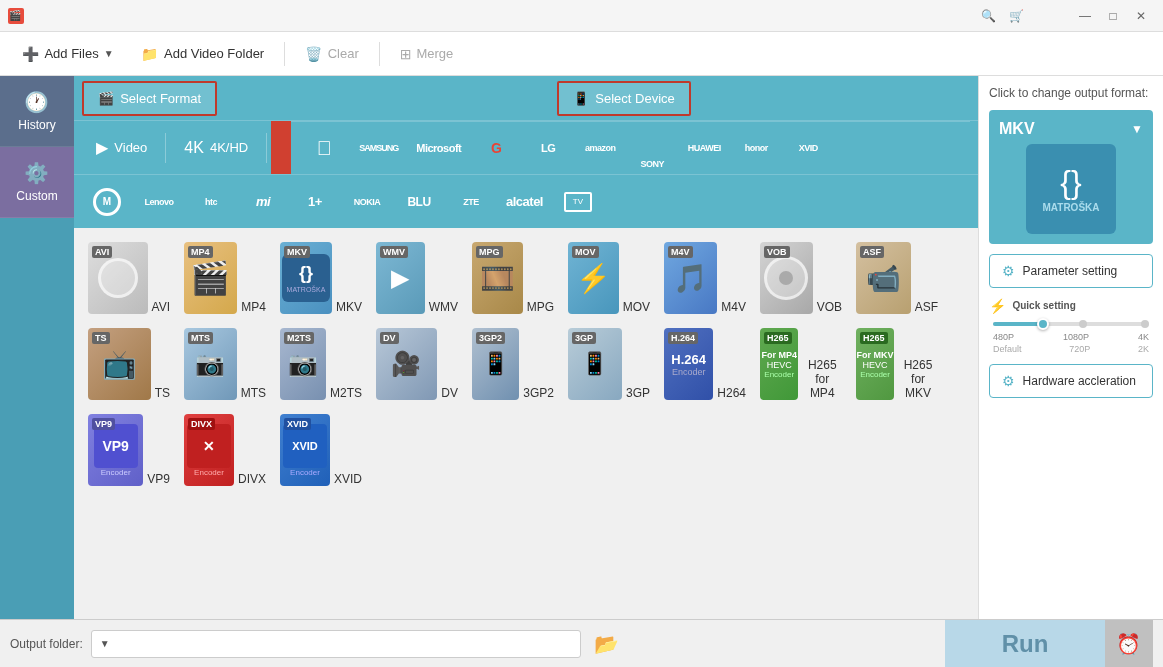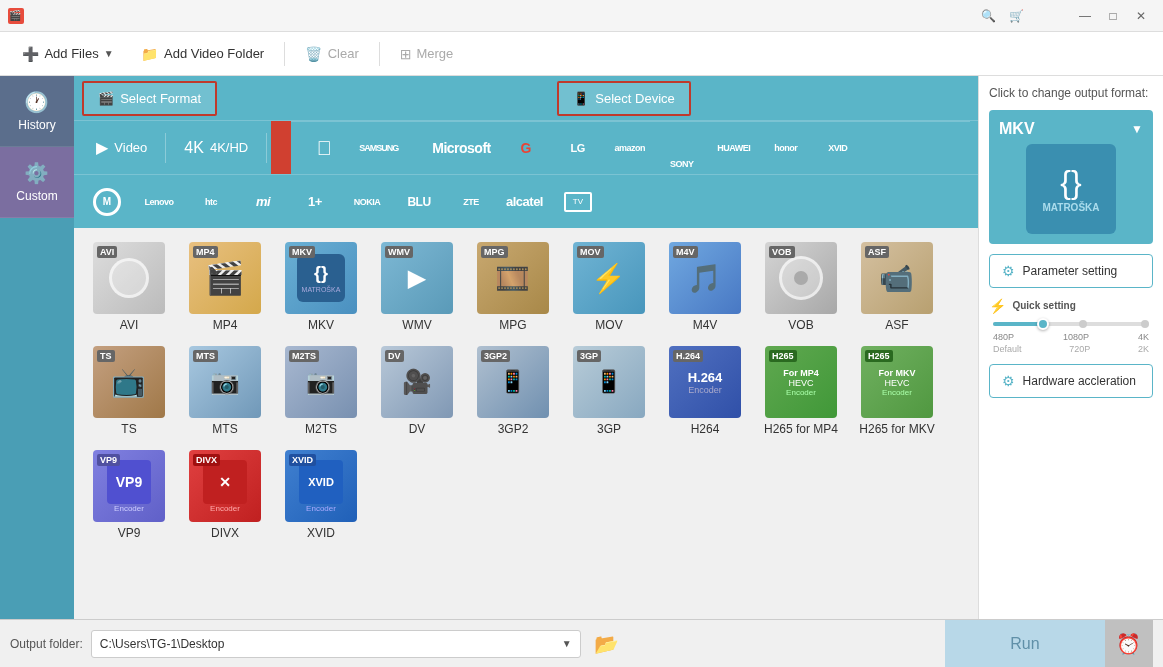--- a/index.html
+++ b/index.html
@@ -171,22 +171,22 @@
       overflow-y: auto;
       padding: 10px;
       display: flex;
       flex-wrap: wrap;
       gap: 8px;
       align-content: flex-start;
       background: #f0f0f0;
     }
     .format-item {
       display: flex;
-      flex-direction: column;
-      align-items: center;
+      flex-direction: row;
+      align-items: flex-end;
       gap: 4px;
       cursor: pointer;
       padding: 4px;
       border-radius: 4px;
       width: 90px;
     }
     .format-thumb {
       width: 72px;
       height: 72px;
       border-radius: 4px;
@@ -377,21 +377,21 @@
       <div style="width: 20px; height: 54px; display:flex; align-items:center; background: #d04030;"></div>
 
       <div class="brand-bar" style="height:54px; background: #5ab5c8; flex:1; gap:2px;">
         <div class="brand-item">
             <span class="brand-apple"></span>
           </div>
         <div class="brand-item">
             <span class="brand-text" style="font-size:9px; letter-spacing:-1px;">SAMSUNG</span>
           </div>
         <div class="brand-item">
-            <span class="brand-text" style="font-size:14px;margin-left:16px;">Microsoft</span>
+            <span class="brand-text" style="font-size:11px;">Microsoft</span>
           </div>
         <div class="brand-item">
             <span class="brand-text" style="color:#ea4335; font-size:14px; font-weight:bold;">G</span>
           </div>
         <div class="brand-item">
             <span class="brand-text">LG</span>
           </div>
         <div class="brand-item">
             <span class="brand-text" style="font-size:9px;">amazon</span>
           </div>
@@ -712,26 +712,25 @@
     <button class="rp-btn">
       <span class="rp-btn-icon">⚙</span>
       <span>Hardware accleration</span>
     </button>
   </div>
 </div>
 
 <div style="position:absolute;bottom:0;left:0;right:0;height:48px;background:#f0f0f0;border-top:1px solid #ccc;display:flex;align-items:center;padding:0 10px;gap:8px;">
   <span style="font-size:12px;color:#555;white-space:nowrap;">Output folder:</span>
   <div style="flex:0 0 490px;height:28px;border:1px solid #ccc;border-radius:3px;background:white;display:flex;align-items:center;padding:0 8px;">
-    <span style="font-size:12px;color:#333;flex:1;">C:\Users\TG-1\Desktop</span>
     <span style="font-size:10px;color:#555;cursor:pointer;">▼</span>
   </div>
   <span style="font-size:20px;color:#5ab5c8;cursor:pointer;padding:2px 6px;">📂</span>
 
   <div style="margin-left:auto;display:flex;">
-    <button style="width:160px;height:48px;background:#b8d8e8;color:#6090a8;font-size:16px;font-weight:normal;border:none;cursor:pointer;display:flex;align-items:center;justify-content:center;">
+    <button style="width:160px;height:48px;background:#b8d8e8;color:#6090a8;font-size:24px;font-weight:bold;border:none;cursor:pointer;display:flex;align-items:center;justify-content:center;">
       <span>Run</span>
     </button>
     <button style="width:48px;height:48px;background:#c0c0c0;border:none;cursor:pointer;display:flex;align-items:center;justify-content:center;font-size:20px;color:#666;">
       <span>⏰</span>
     </button>
   </div>
 </div>
 
 </body></html>

